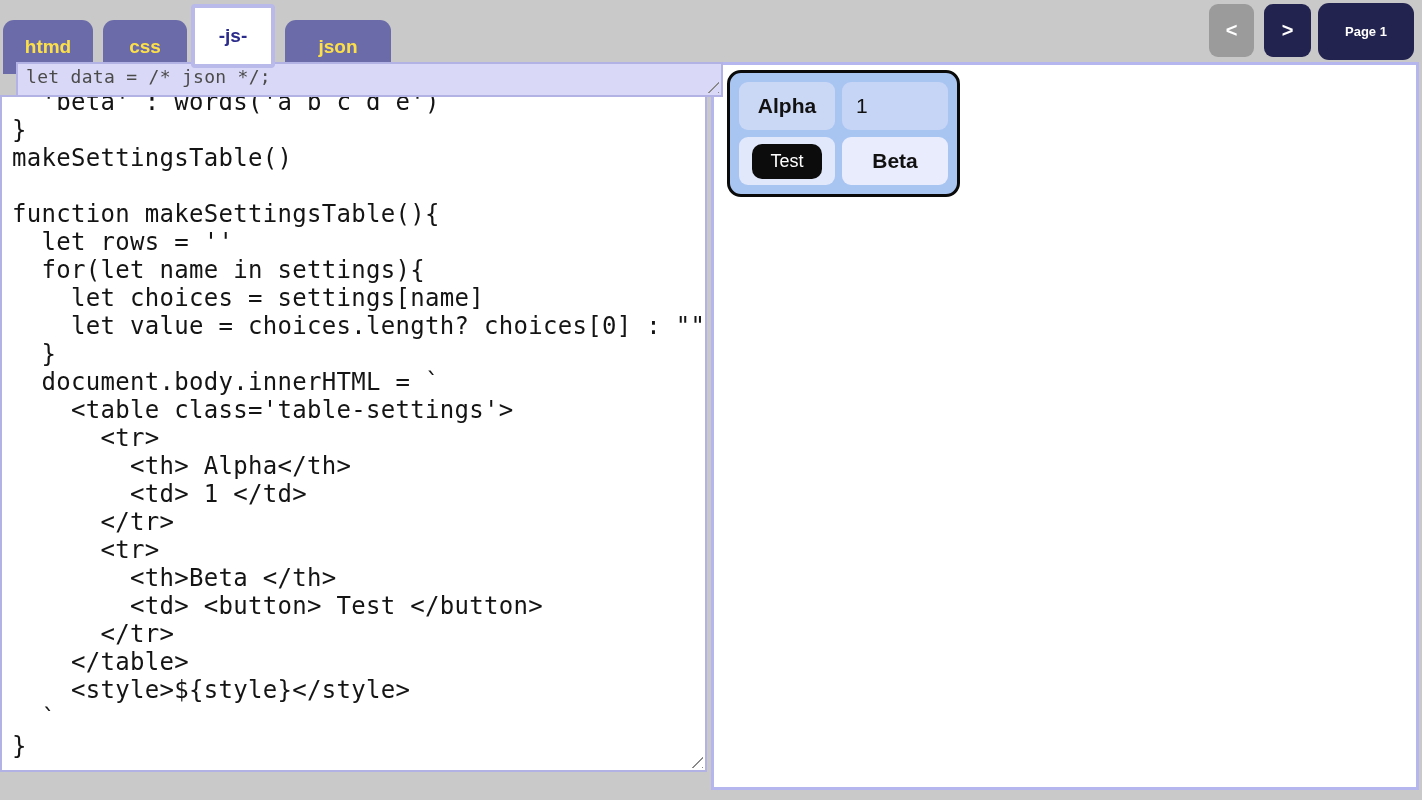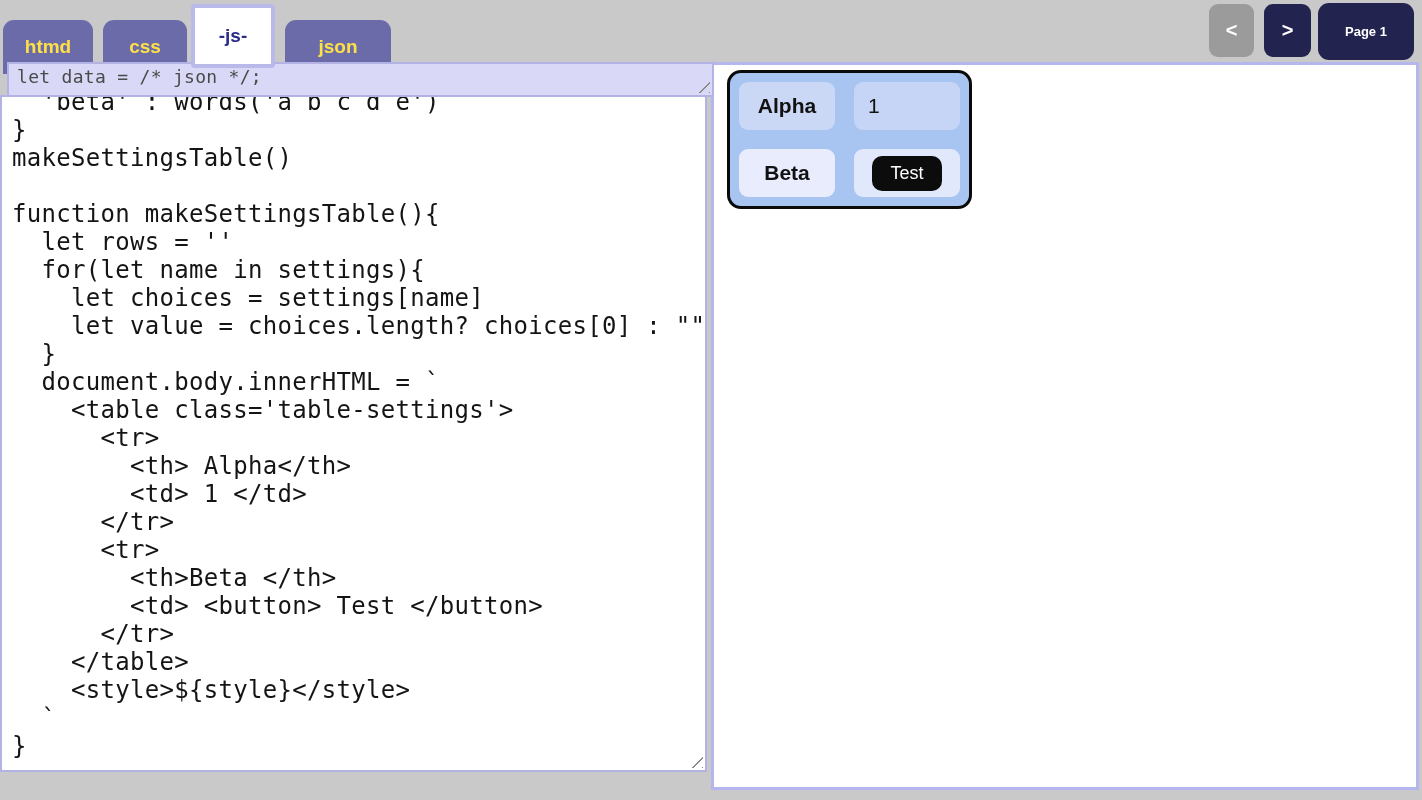--- a/index.html
+++ b/index.html
@@ -23,21 +23,21 @@
   .navbtn {
     position:absolute; border:none; border-radius:9px; color:#ffffff; font-weight:bold;
     font-size:20px; font-family:"Liberation Sans", sans-serif; cursor:pointer; z-index:2;
   }
   .nav-prev { left:1209px; top:4px; width:45px; height:53px; background:#9b9b9b; }
   .nav-next { left:1264px; top:4px; width:47px; height:53px; background:#232350; }
   .nav-page { left:1318px; top:3px; width:96px; height:57px; background:#232350; border-radius:11px; font-size:13px; }
 
   
   .editor-top {
-    position:absolute; left:7px; top:62px; width:707px; height:35px;
+    position:absolute; left:16px; top:62px; width:707px; height:35px;
     background:#d9d9f7; border:2px solid #b2b2e4; overflow:hidden; z-index:2;
   }
   .editor-top .line {
     font-family:"DejaVu Sans Mono", monospace; font-size:18px; line-height:26px;
     letter-spacing:0.3px; color:#4a4a4a; padding-left:8px; white-space:pre;
   }
   .editor-main {
     position:absolute; left:0; top:95px; width:707px; height:677px;
     background:#ffffff; border:2px solid #b2b2e4; overflow:hidden; z-index:1;
   }
@@ -50,21 +50,21 @@
     background:repeating-linear-gradient(135deg, transparent 0 3px, #8a8a8a 3px 4.5px, transparent 4.5px 7px);
     clip-path:polygon(100% 0, 100% 100%, 0 100%);
   }
 
   
   .preview-panel {
     position:absolute; left:711px; top:62px; width:708px; height:728px;
     background:#ffffff; border:3px solid #b6b6ee; overflow:hidden;
   }
   .ptable {
-    display:grid; grid-template-columns:96px 106px; gap:19px; width:fit-content;
+    display:grid; grid-template-columns:96px 106px; gap:7px; width:fit-content;
     margin:5px 0 0 13px; background:#a8c5f2; border:3px solid #0a0a0a;
     border-radius:14px; padding:9px;
   }
   .pcell {
     height:48px; border-radius:9px; display:flex; align-items:center;
     font-family:"Liberation Sans", sans-serif; color:#111111;
   }
   .pth { justify-content:center; font-weight:bold; font-size:21px; }
   .ptd { padding-left:14px; font-size:21px; }
   .r1h { background:#cbd8f5; }
@@ -120,18 +120,18 @@
     &lt;style&gt;${style}&lt;/style&gt;
   `
 }</pre>
   <div class="grip"></div>
 </div>
 
 <div class="preview-panel">
   <div class="ptable">
     <div class="pcell pth r1h">Alpha</div>
     <div class="pcell ptd r1d">1</div>
-    <div class="pcell pth r2h">Beta</div>
     <div class="pcell r2d">
       <button class="test-btn">Test</button>
     </div>
+    <div class="pcell pth r2h">Beta</div>
   </div>
 </div>
 
 </body></html>

